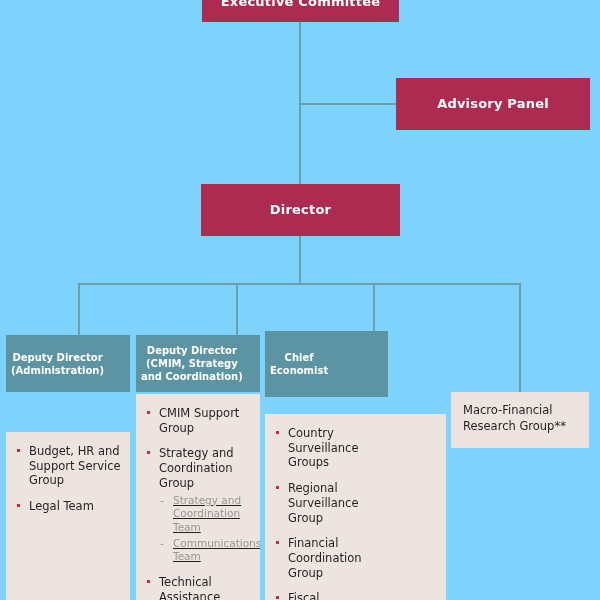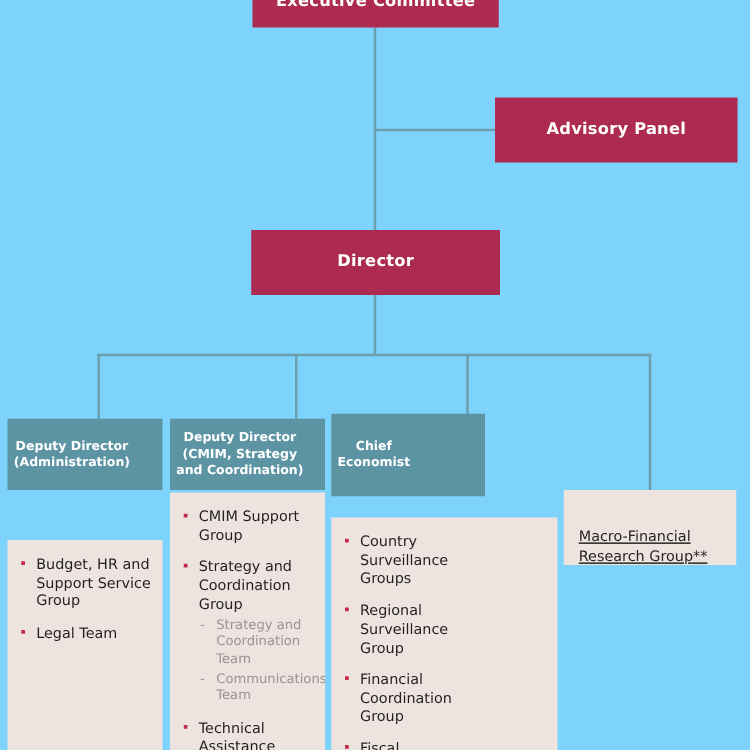--- a/index.html
+++ b/index.html
@@ -59,22 +59,21 @@
   .panel {
     position: absolute;
     background: #EDE4E0;
     box-sizing: border-box;
     padding: 12px 8px 6px 8px;
     overflow: hidden;
   }
   .panel.plain {
     display: flex;
     align-items: flex-start;
-    padding: 30px 12px;
-    text-decoration: underline;
+    padding: 11px 12px;
   }
 
   ul.bullets {
     list-style: none;
     margin: 0;
     padding: 0;
   }
   ul.bullets > li {
     position: relative;
     padding-left: 15px;
@@ -91,20 +90,21 @@
     top: 5px;
     width: 3px;
     height: 3px;
     background: #C62A49;
   }
 
   ul.subbullets {
     list-style: none;
     margin: 3px 0 0 0;
     padding: 0;
+    text-decoration: underline;
   }
   ul.subbullets > li {
     position: relative;
     padding-left: 14px;
     margin-bottom: 2px;
     font-size: 10.5px;
     color: #9A9392;
     line-height: 1.3;
   }
   ul.subbullets > li::before {

